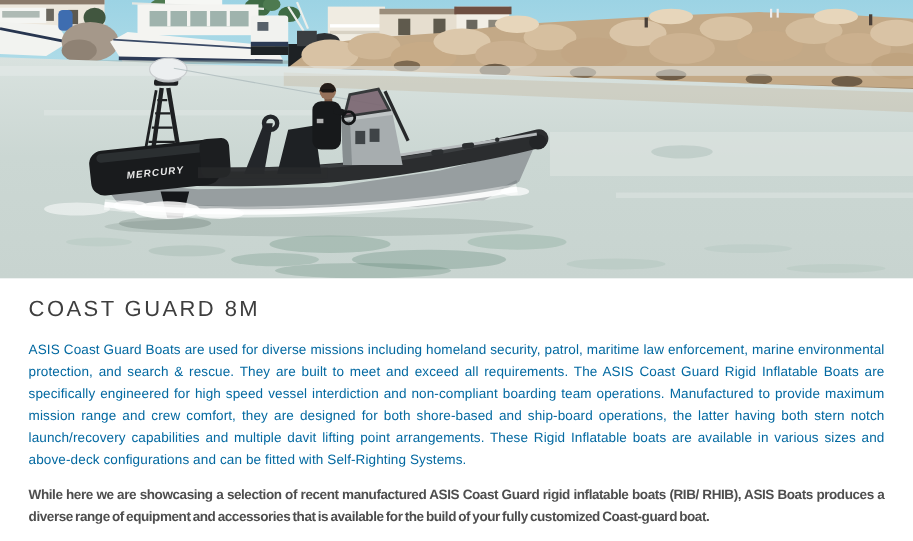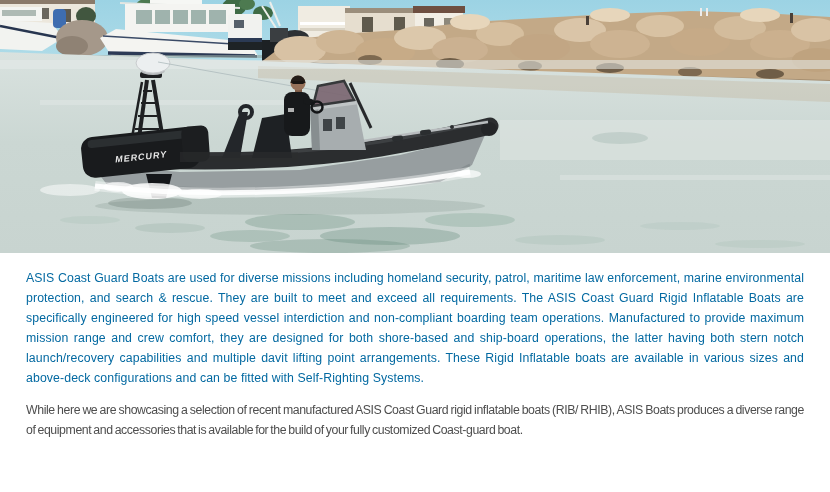--- a/index.html
+++ b/index.html
@@ -20,21 +20,21 @@
     font-size:20px;line-height:23px;font-weight:400;
     letter-spacing:2.2px;color:#3e3e3e;
   }
   .body-par{
     margin:15px 0 0 0;
     font-size:12.3px;line-height:20px;
     color:#0369a1;text-align:justify;letter-spacing:0.1px;
   }
   .bold-par{
     margin:12px 0 0 0;
-    font-weight:400;color:#4e4e4e;
+    font-weight:700;color:#4e4e4e;
     letter-spacing:-0.4px;word-spacing:-1px;
   }
 </style>
 </head>
 <body>
 
 <figure class="hero">
   <svg viewBox="0 0 830 253" preserveAspectRatio="none">
     <defs>
       <linearGradient id="skyG" x1="0" y1="0" x2="0" y2="1">
@@ -245,15 +245,16 @@
       <ellipse cx="170" cy="228" rx="35" ry="5" fill="#8aa89a" opacity="0.25"></ellipse>
       <ellipse cx="560" cy="240" rx="45" ry="5" fill="#9db8ac" opacity="0.25"></ellipse>
       <ellipse cx="680" cy="226" rx="40" ry="4" fill="#a9c0b6" opacity="0.25"></ellipse>
       <ellipse cx="760" cy="244" rx="45" ry="4" fill="#9db8ac" opacity="0.2"></ellipse>
       <ellipse cx="90" cy="220" rx="30" ry="4" fill="#9db8ac" opacity="0.2"></ellipse>
     </g>
   </svg>
 </figure>
 
 <main class="content">
+  <h1 class="page-title">COAST GUARD 8M</h1>
   <p class="body-par">ASIS Coast Guard Boats are used for diverse missions including homeland security, patrol, maritime law enforcement, marine environmental protection, and search &amp; rescue. They are built to meet and exceed all requirements. The ASIS Coast Guard Rigid Inflatable Boats are specifically engineered for high speed vessel interdiction and non-compliant boarding team operations. Manufactured to provide maximum mission range and crew comfort, they are designed for both shore-based and ship-board operations, the latter having both stern notch launch/recovery capabilities and multiple davit lifting point arrangements. These Rigid Inflatable boats are available in various sizes and above-deck configurations and can be fitted with Self-Righting Systems.</p>
   <p class="body-par bold-par">While here we are showcasing a selection of recent manufactured ASIS Coast Guard rigid inflatable boats (RIB/ RHIB), ASIS Boats produces a diverse range of equipment and accessories that is available for the build of your fully customized Coast-guard boat.</p>
 </main>
 
 </body></html>

